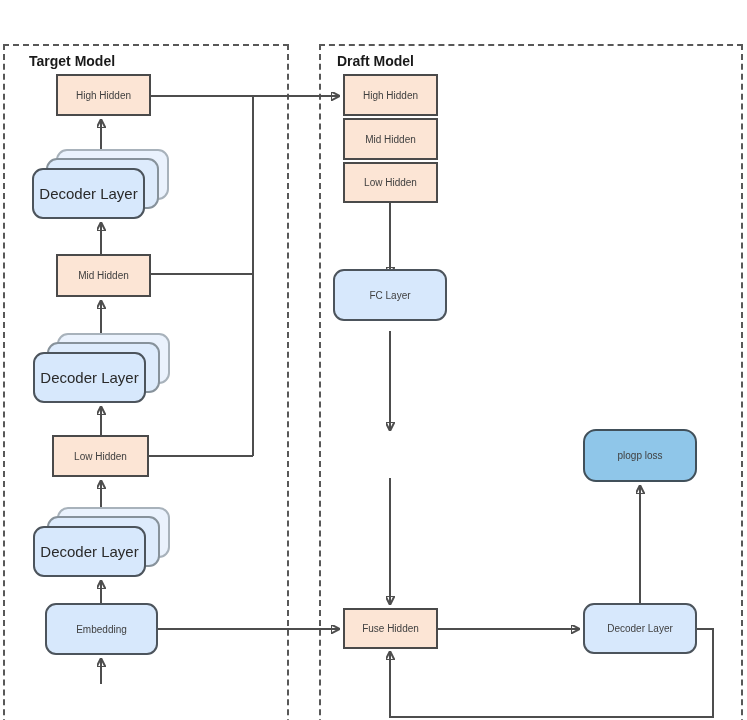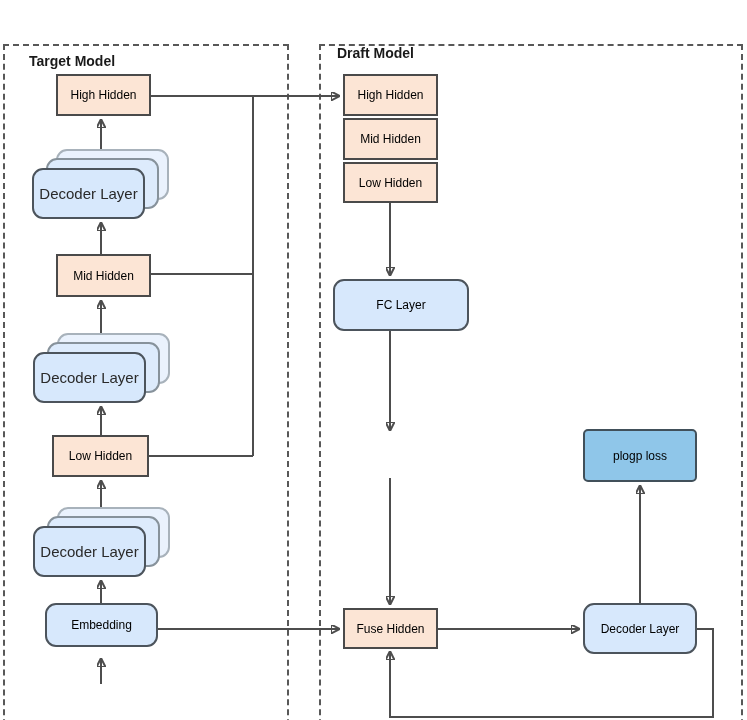--- a/index.html
+++ b/index.html
@@ -22,49 +22,49 @@
   #draft-group  { left: 319px; top: 3px; width: 424px; height: 711px; }
   .group-title {
     position: absolute;
     font-size: 14px;
     font-weight: bold;
     color: #1a1a1a;
     white-space: nowrap;
     z-index: 3;
   }
   #target-title { left: 29px; top: 12px; }
-  #draft-title  { left: 337px; top: 4px; }
+  #draft-title  { left: 337px; top: 12px; }
 
   .node {
     position: absolute;
     display: flex;
     align-items: center;
     justify-content: center;
-    font-size: 12px;
-    color: #000000;
+    font-size: 10px;
+    color: #404040;
     white-space: nowrap;
     z-index: 2;
   }
   .hidden-node {
     background: #fce5d5;
     border: 2px solid #4a4a4a;
   }
   .train-node {
     background: #fce5d5;
     border: 2px solid #1f1f1f;
   }
   .round-node {
     background: #d7e8fc;
     border: 2px solid #4c545c;
     border-radius: 11px;
   }
   .loss-node {
     background: #8fc6e9;
     border: 2px solid #41505a;
-    border-radius: 5px;
+    border-radius: 13px;
   }
 
   .stack { position: absolute; z-index: 2; }
   .stack .card {
     position: absolute;
     width: 113px;
     height: 51px;
     border-radius: 11px;
   }
   .stack .card-back {
@@ -158,28 +158,28 @@
   </div>
 
   <div class="node hidden-node" style="left:52px; top:394px; width:97px; height:42px;">Low Hidden</div>
 
   <div class="stack" style="left:33px; top:485px; width:113px; height:51px;">
     <div class="card card-back"></div>
     <div class="card card-mid"></div>
     <div class="card card-front">Decoder Layer</div>
   </div>
 
-  <div class="node round-node" style="left:45px; top:562px; width:113px; height:44px;">Embedding</div>
+  <div class="node round-node" style="left:45px; top:562px; width:113px; height:52px;">Embedding</div>
 
 
   <div class="node hidden-node" style="left:343px; top:33px; width:95px; height:42px;">High Hidden</div>
   <div class="node hidden-node" style="left:343px; top:77px; width:95px; height:42px;">Mid Hidden</div>
   <div class="node hidden-node" style="left:343px; top:121px; width:95px; height:41px;">Low Hidden</div>
 
-  <div class="node round-node" style="left:333px; top:238px; width:136px; height:52px;">FC Layer</div>
+  <div class="node round-node" style="left:333px; top:228px; width:114px; height:52px;">FC Layer</div>
 
 
   <div class="node hidden-node" style="left:343px; top:567px; width:95px; height:41px;text-align:center;">Fuse Hidden</div>
 
   <div class="node round-node" style="left:583px; top:562px; width:114px; height:51px;">Decoder Layer</div>
 
   <div class="node loss-node" style="left:583px; top:388px; width:114px; height:53px;">plogp loss</div>
 
 </div>
 

